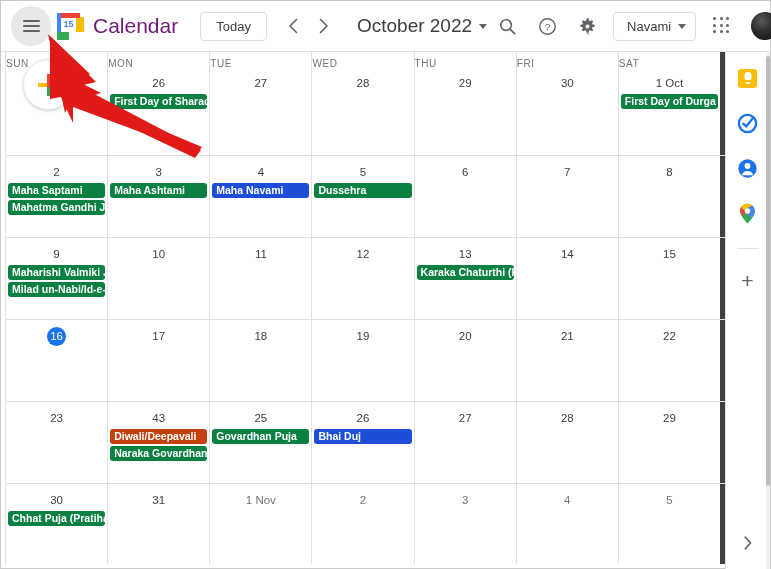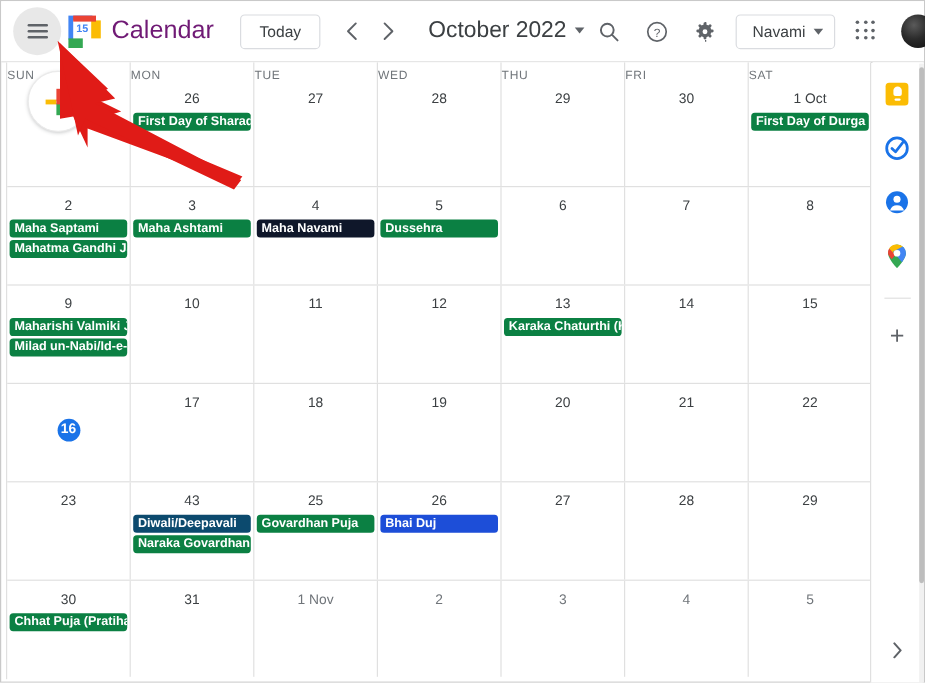--- a/index.html
+++ b/index.html
@@ -134,21 +134,21 @@
   .week.first { height: 103px; border-top: none; }
   .week.last { height: 81px; }
   .cell {
     flex: 1 1 0;
     border-right: 1px solid #e0e0e0;
     position: relative;
     padding-top: 2px;
     min-width: 0;
     overflow: hidden;
   }
-  .cell:last-child { border-right: 1px solid #404040; }
+  .cell:last-child { border-right: 7px solid #404040; }
   .dow {
     text-align: left;
     font-size: 10px;
     color: #70757a;
     letter-spacing: 0.6px;
     margin-top: 4px;
     font-weight: normal;
   }
   .daynum {
     text-align: center;
@@ -157,22 +157,21 @@
     margin-top: 5px;
     height: 18px; line-height: 18px;
   }
   .daynum.today span {
     display: inline-block;
     background: #1a73e8;
     color: #fff;
     border-radius: 50%;
     width: 19px; height: 19px;
     line-height: 19px;
-    font-weight: bold;
-    margin-top: 22px;
+    font-weight: normal;
   }
   .daynum.muted { color: #70757a; }
   .events { margin-top: 2px; padding: 0 2px; }
   .chip {
     background: #0b8043;
     color: #ffffff;
     font-size: 10.5px;
     font-weight: bold;
     line-height: 14px;
     height: 15px;
@@ -387,21 +386,21 @@
         </div>
         <div class="cell">
           <div class="daynum"><span>3</span></div>
           <div class="events">
             <div class="chip" style="background: rgb(11, 128, 67);">Maha Ashtami</div>
           </div>
         </div>
         <div class="cell">
           <div class="daynum"><span>4</span></div>
           <div class="events">
-            <div class="chip" style="background: #0f172a;">Maha Navami</div>
+            <div class="chip" style="background: #1d4ed8;">Maha Navami</div>
           </div>
         </div>
         <div class="cell">
           <div class="daynum"><span>5</span></div>
           <div class="events">
             <div class="chip" style="background: rgb(11, 128, 67);">Dussehra</div>
           </div>
         </div>
         <div class="cell">
           <div class="daynum"><span>6</span></div>
@@ -482,21 +481,21 @@
         </div>
       </div>
       <div class="week">
         <div class="cell">
           <div class="daynum"><span>23</span></div>
           <div class="events"></div>
         </div>
         <div class="cell">
           <div class="daynum"><span>43</span></div>
           <div class="events">
-            <div class="chip" style="background: #0c4a6e;">Diwali/Deepavali</div>
+            <div class="chip" style="background: #c2410c;">Diwali/Deepavali</div>
             <div class="chip" style="background: rgb(11, 128, 67);">Naraka Govardhan</div>
           </div>
         </div>
         <div class="cell">
           <div class="daynum"><span>25</span></div>
           <div class="events">
             <div class="chip" style="background: rgb(11, 128, 67);">Govardhan Puja</div>
           </div>
         </div>
         <div class="cell">

